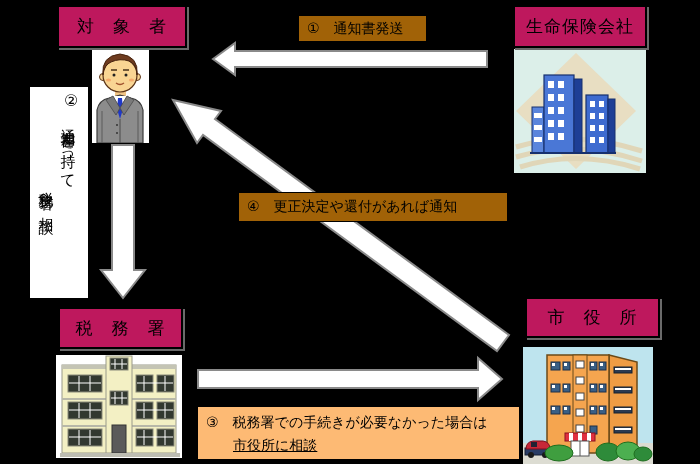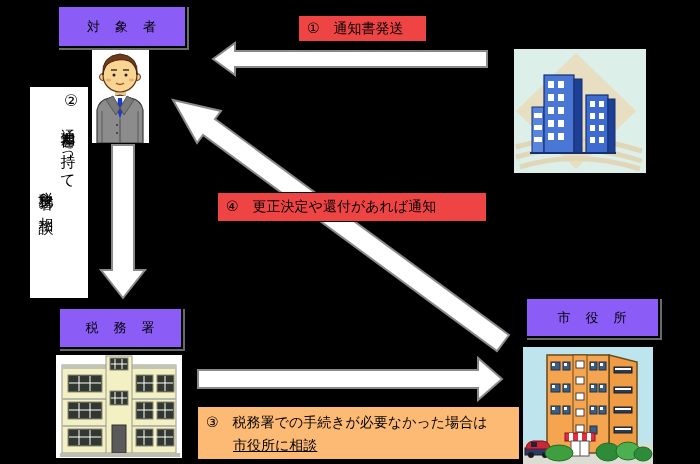--- a/index.html
+++ b/index.html
@@ -3,28 +3,28 @@
 <meta charset="utf-8">
 <style>
   html,body{margin:0;padding:0;background:#000;}
   #stage{
     position:relative;width:700px;height:464px;background:#000000;
     font-family:"DejaVu Sans","Liberation Sans",sans-serif;
     overflow:hidden;color:#000;
   }
   .abs{position:absolute;}
   .entity-box{
-    background:#8b5cf6;border:2px solid #000;
+    background:#be185d;border:2px solid #000;
     box-shadow:2px 2px 0 #6a6a6a;
     display:flex;align-items:center;justify-content:center;
-    font-size:13px;letter-spacing:1px;z-index:4;box-sizing:border-box;
+    font-size:17px;letter-spacing:1px;z-index:4;box-sizing:border-box;
     white-space:nowrap;
   }
   .label-box{
-    background:#ef4444;border:1px solid #000;
+    background:#a16207;border:1px solid #000;
     display:flex;align-items:center;
     font-size:14px;z-index:5;box-sizing:border-box;
     padding:0 8px;white-space:nowrap;
   }
   .illu{z-index:3;}
   .illu svg{display:block;}
   #arrows{position:absolute;left:0;top:0;z-index:2;}
   #arrows polygon{fill:#ffffff;stroke:#8a8a8a;stroke-width:2;}
   
   #step2-box{
@@ -53,40 +53,43 @@
     <polygon points="213,59 235,43 235,51 487,51 487,67 235,67 235,75"></polygon>
     <polygon points="112,145 134,145 134,270 145,270 123,298 101,270 112,270"></polygon>
     <polygon points="198,370 478,370 478,358 502,379 478,400 478,388 198,388"></polygon>
     <polygon points="173,100 221,111 215,119 509,335 497,351 203,135 197,143"></polygon>
   </svg>
 
   <div class="entity-box abs" style="left:57px;top:5px;width:130px;height:43px;">
     <span>対　象　者</span>
   </div>
 
+  <div class="entity-box abs" style="left:513px;top:5px;width:134px;height:43px;">
+    <span>生命保険会社</span>
+  </div>
 
   <div class="entity-box abs" style="left:525px;top:297px;width:135px;height:41px;">
     <span>市　役　所</span>
   </div>
 
   <div class="entity-box abs" style="left:58px;top:307px;width:125px;height:42px;">
     <span>税　務　署</span>
   </div>
 
   <div class="label-box abs" style="left:298px;top:15px;width:129px;height:27px;">
     <span>①　通知書発送</span>
   </div>
 
   <div id="step2-box" class="abs" style="left:30px;top:87px;width:58px;height:211px;">
     <span id="step2-num" style="top:4px;left:34px;">②</span>
     <span class="vtext" style="top:30px;left:28px;">通知書を持って</span>
     <span class="vtext" style="top:93px;left:6px;">税務署へ相談</span>
   </div>
 
-  <div class="label-box abs" style="left:217px;top:192px;width:270px;height:30px;align-items:center;">
+  <div class="label-box abs" style="left:238px;top:192px;width:270px;height:30px;align-items:center;">
     <span>④　更正決定や還付があれば通知</span>
   </div>
 
   <div id="step3-box" class="abs" style="left:197px;top:406px;width:323px;height:54px;">
     <div>③　税務署での手続きが必要なかった場合は</div>
     <div id="step3-line2">市役所に相談</div>
   </div>
 
   <div class="illu abs" style="left:92px;top:47px;">
     <svg width="57" height="96" viewBox="0 0 57 96">

